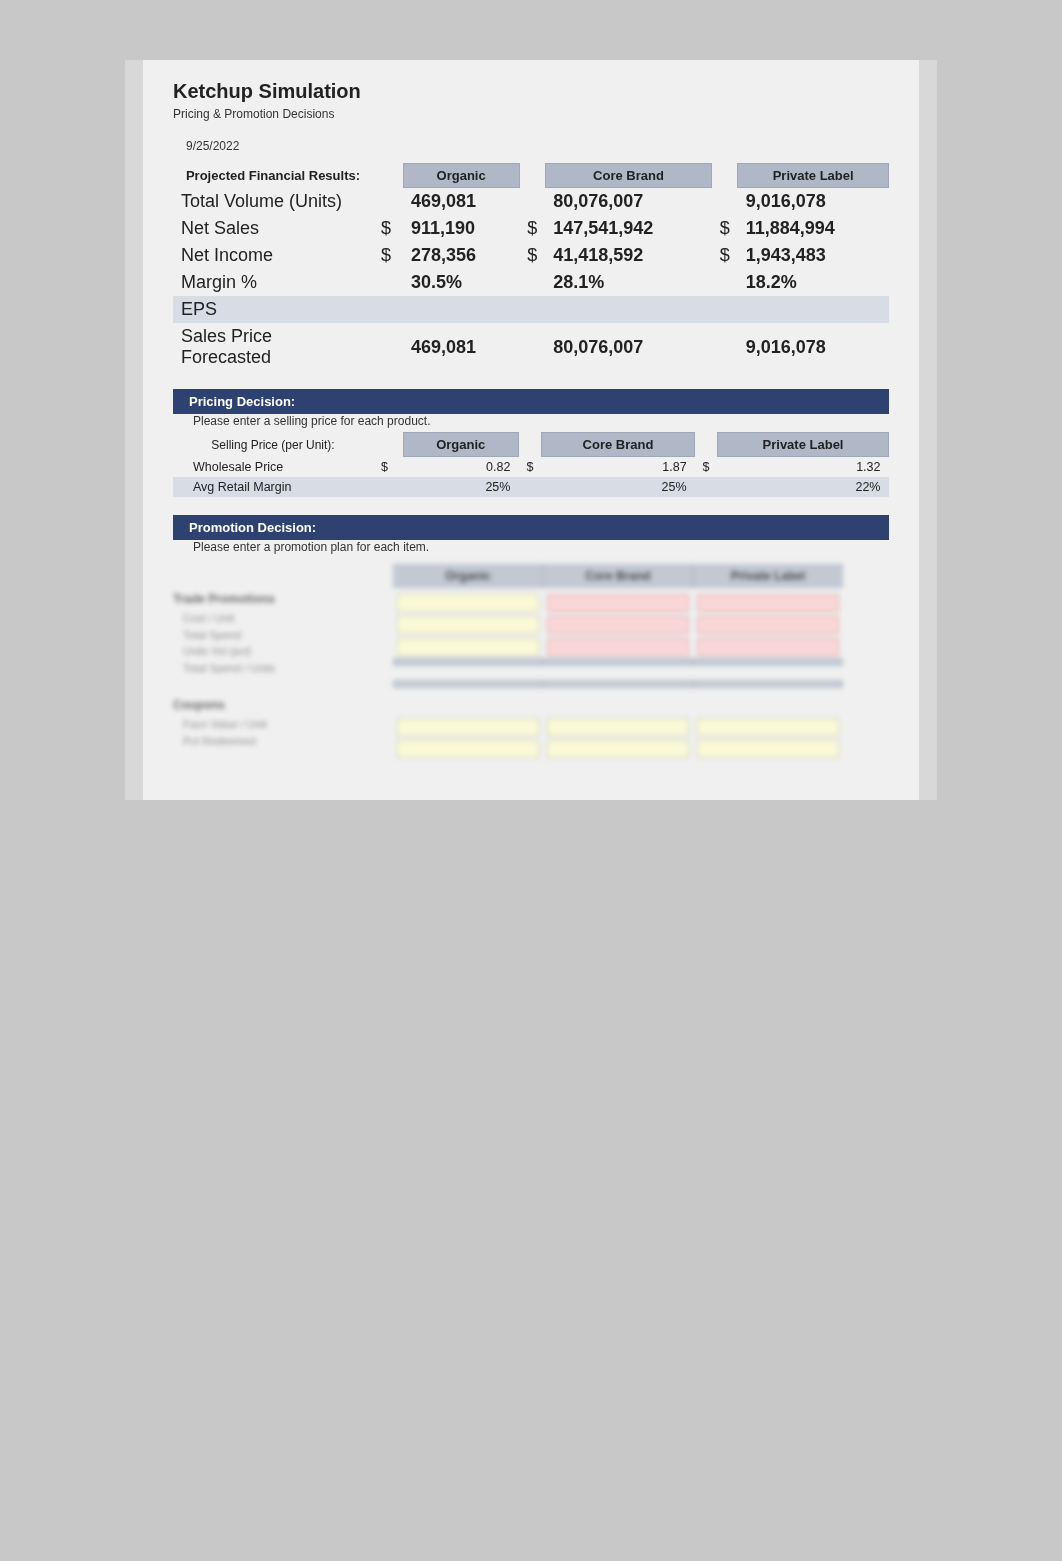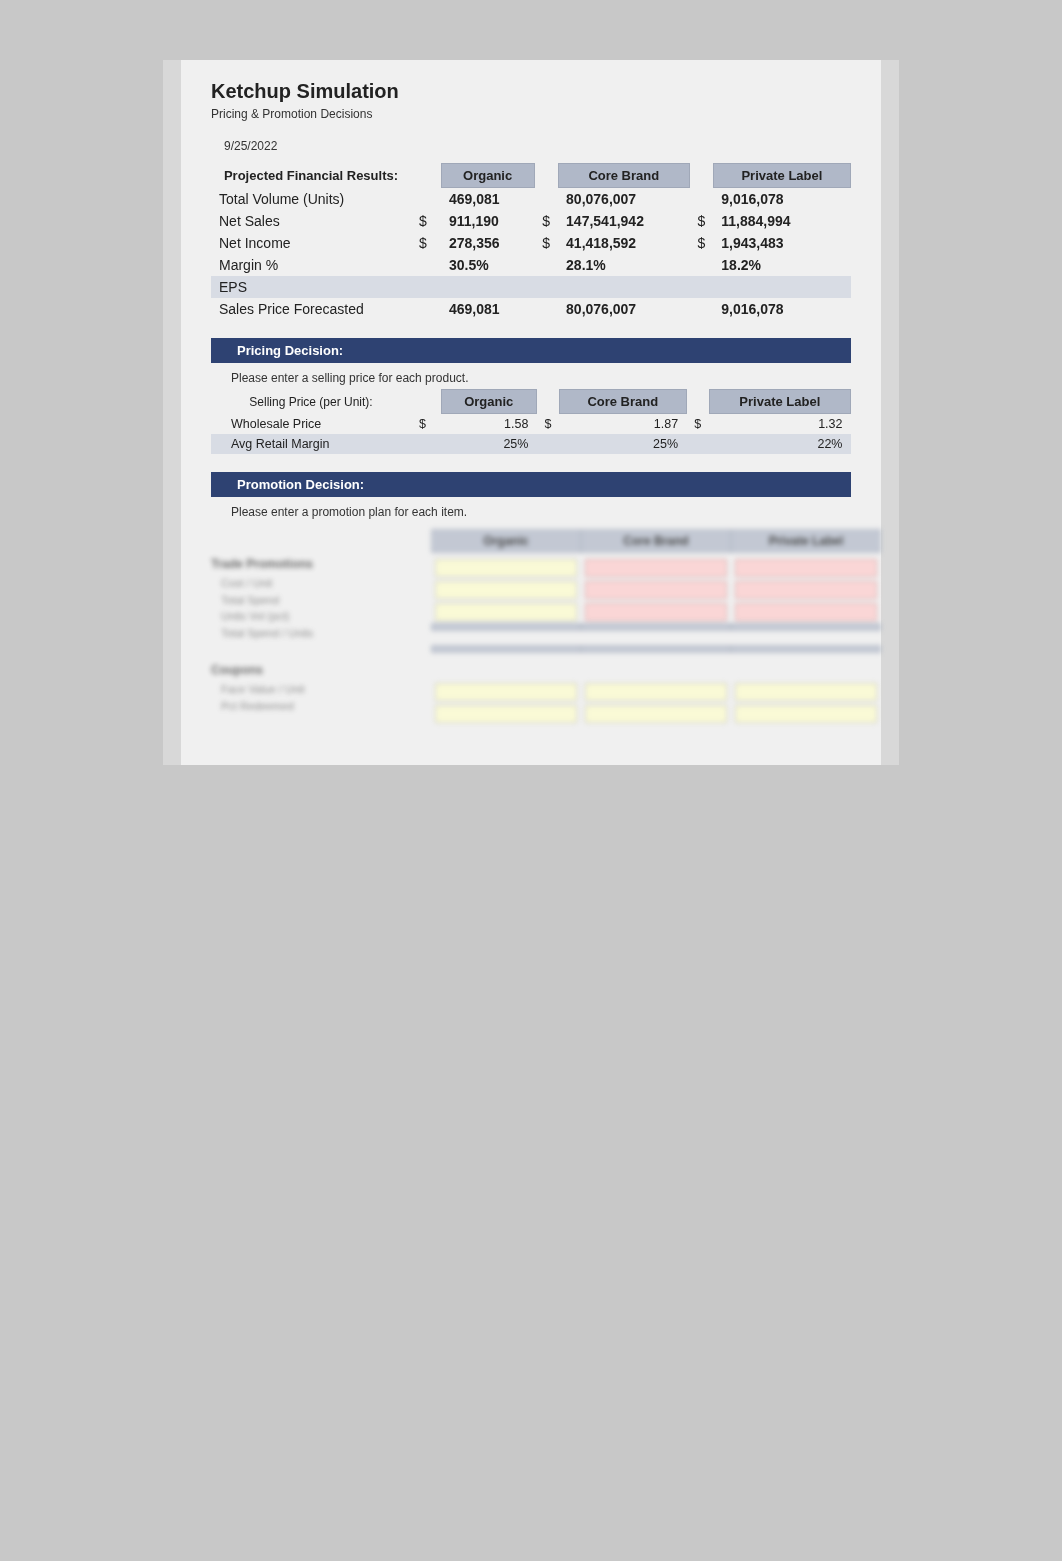--- a/index.html
+++ b/index.html
@@ -9,21 +9,21 @@
       font-size: 13px;
       width: 1062px;
       min-height: 1561px;
       display: flex;
       align-items: flex-start;
       justify-content: center;
       padding: 60px 0;
     }
     .page-container {
       background: #f0f0f0;
-      width: 700px;
+      width: 776px;
       padding: 20px 30px 40px 30px;
       position: relative;
     }
     
     .side-left, .side-right {
       position: absolute;
       top: 0;
       width: 18px;
       height: 100%;
       background: #d8d8d8;
@@ -63,43 +63,43 @@
       padding: 4px 8px;
       border: 1px solid #a0a8b8;
       font-size: 13px;
     }
     .financial-table th.empty-header {
       background: transparent;
       border: none;
     }
     .financial-table td {
       padding: 3px 8px;
-      font-size: 14px;
+      font-size: 18px;
       color: #222;
       margin-top: 16px;
     }
     .financial-table td.num {
       text-align: left;
       font-weight: bold;
     }
     .financial-table td.label {
       font-weight: normal;
     }
     .financial-table tr.shaded td {
       background: #d8dce4;
     }
 
     
     .section-header {
       background: #2e4272;
       color: #ffffff;
       font-size: 13px;
       font-weight: bold;
-      padding: 5px 26px;
-      margin-bottom: 8px;
+      padding: 5px 16px;
+      margin-bottom: 0;
     }
 
     .section-desc {
       font-size: 12px;
       color: #333;
       margin-bottom: 4px;
       padding-left: 20px;
     }
 
     
@@ -305,21 +305,21 @@
         <th style="width:20px;" class="empty-header"></th>
         <th>Core Brand</th>
         <th style="width:20px;" class="empty-header"></th>
         <th>Private Label</th>
       </tr>
     </thead>
     <tbody id="pricing-tbody">
     <tr>
           <td class="label" style="padding-left: 20px;">Wholesale Price</td>
           <td style="text-align: left; width: 20px;">$</td>
-          <td class="num">1.58</td>
+          <td class="num">0.82</td>
           <td style="text-align: left; width: 20px;">$</td>
           <td class="num">1.87</td>
           <td style="text-align: left; width: 20px;">$</td>
           <td class="num">1.32</td>
         </tr>
         <tr class="shaded">
           <td class="label" style="padding-left: 20px;">Avg Retail Margin</td>
           <td style="text-align: left; width: 20px;"></td>
           <td class="num">25%</td>
           <td style="text-align: left; width: 20px;"></td>

